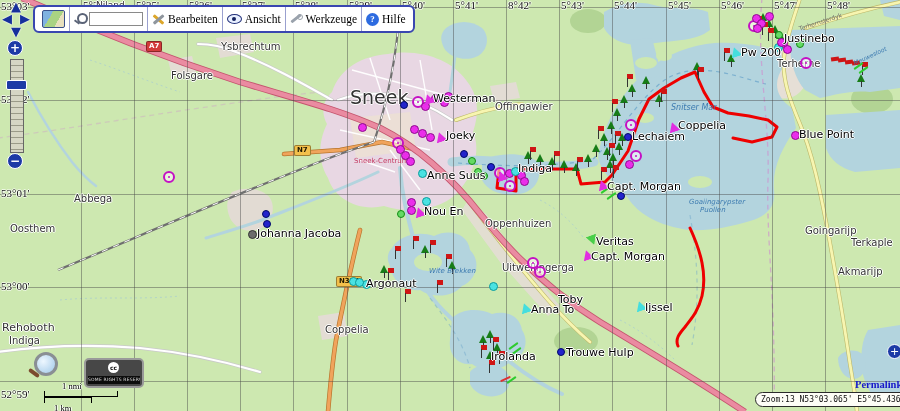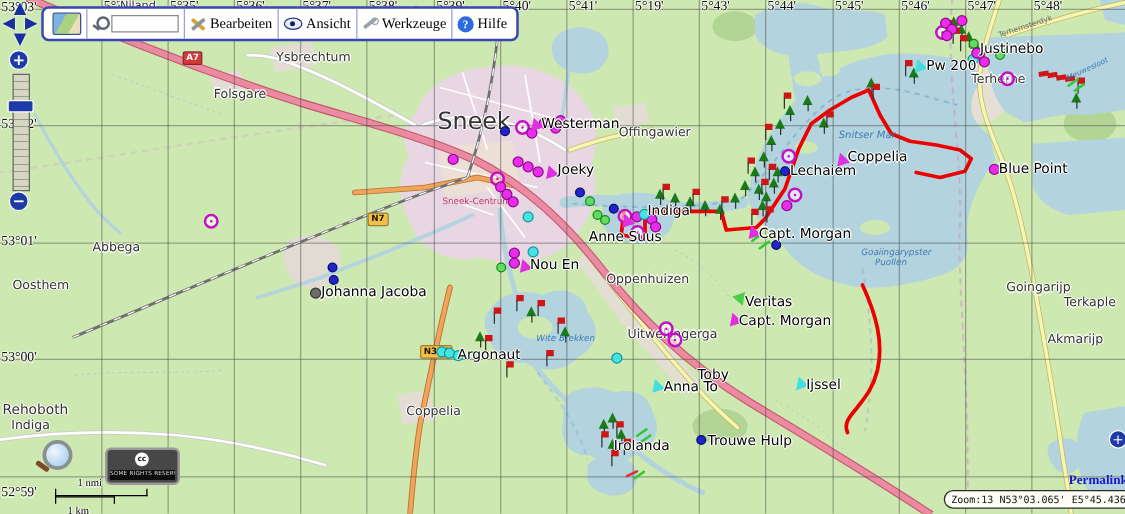--- a/index.html
+++ b/index.html
@@ -250,21 +250,21 @@
       <div class="grid-lbl" style="left: 242px; top: -1px; position: absolute;">5°37'</div>
       <div class="grid-v" style="left: 293px; top: 0px;"></div>
       <div class="grid-lbl" style="left: 295px; top: -1px; position: absolute;">5°38'</div>
       <div class="grid-v" style="left: 347px; top: 0px;"></div>
       <div class="grid-lbl" style="left: 349px; top: -1px; position: absolute;">5°39'</div>
       <div class="grid-v" style="left: 400px; top: 0px;"></div>
       <div class="grid-lbl" style="left: 402px; top: -1px; position: absolute;">5°40'</div>
       <div class="grid-v" style="left: 453px; top: 0px;"></div>
       <div class="grid-lbl" style="left: 455px; top: -1px; position: absolute;">5°41'</div>
       <div class="grid-v" style="left: 506px; top: 0px;"></div>
-      <div class="grid-lbl" style="left: 508px; top: -1px; position: absolute;">5°19'</div>
+      <div class="grid-lbl" style="left: 508px; top: -1px; position: absolute;">8°42'</div>
       <div class="grid-v" style="left: 559px; top: 0px;"></div>
       <div class="grid-lbl" style="left: 561px; top: -1px; position: absolute;">5°43'</div>
       <div class="grid-v" style="left: 612px; top: 0px;"></div>
       <div class="grid-lbl" style="left: 614px; top: -1px; position: absolute;">5°44'</div>
       <div class="grid-v" style="left: 666px; top: 0px;"></div>
       <div class="grid-lbl" style="left: 668px; top: -1px; position: absolute;">5°45'</div>
       <div class="grid-v" style="left: 719px; top: 0px;"></div>
       <div class="grid-lbl" style="left: 721px; top: -1px; position: absolute;">5°46'</div>
       <div class="grid-v" style="left: 772px; top: 0px;"></div>
       <div class="grid-lbl" style="left: 774px; top: -1px; position: absolute;">5°47'</div>
@@ -407,21 +407,21 @@
       <div class="mk c-dot" style="left: 489px; top: 282px;"></div>
       <div class="mk c-dot" style="left: 774px; top: 43px;"></div>
       <div class="mk c-dot" style="left: 511px; top: 167px;"></div>
       <div class="mk c-dot" style="left: 349px; top: 277px;"></div>
       <div class="mk c-dot" style="left: 362px; top: 280px;"></div>
       <div class="mk m-tri" style="left: 423px; top: 94px;"></div>
       <div class="lbl vessel-lbl" style="left: 433px; top: 92px; position: absolute;">Westerman</div>
       <div class="mk m-tri" style="left: 435px; top: 132px;"></div>
       <div class="lbl vessel-lbl" style="left: 446px; top: 129px; position: absolute;">Joeky</div>
       <div class="mk c-dot" style="left: 418px; top: 169px;"></div>
-      <div class="lbl vessel-lbl" style="left: 427px; top: 183px; position: absolute; margin-left: 44px;">Anne Suus</div>
+      <div class="lbl vessel-lbl" style="left: 427px; top: 169px; position: absolute;">Anne Suus</div>
       <div class="mk m-tri" style="left: 414px; top: 207px;"></div>
       <div class="lbl vessel-lbl" style="left: 424px; top: 205px; position: absolute;">Nou En</div>
       <div class="mk gray-dot" style="left: 248px; top: 230px;"></div>
       <div class="lbl vessel-lbl" style="left: 257px; top: 227px; position: absolute;">Johanna Jacoba</div>
       <div class="mk c-dot" style="left: 355px; top: 278px;"></div>
       <div class="lbl vessel-lbl" style="left: 366px; top: 277px; position: absolute;">Argonaut</div>
       <div class="mk m-tri" style="left: 496px; top: 171px;"></div>
       <div class="lbl vessel-lbl" style="left: 518px; top: 162px; position: absolute;">Indiga</div>
       <div class="mk b-dot" style="left: 624px; top: 133px;"></div>
       <div class="lbl vessel-lbl" style="left: 632px; top: 130px; position: absolute;">Lechaiem</div>
@@ -462,21 +462,21 @@
       <div class="lbl place" style="left: 777px; top: 58px; position: absolute; font-size: 10px;">Terherne</div>
       <div class="lbl place" style="left: 805px; top: 225px; position: absolute; font-size: 10px;">Goingarijp</div>
       <div class="lbl place" style="left: 851px; top: 237px; position: absolute; font-size: 10px;">Terkaple</div>
       <div class="lbl place" style="left: 838px; top: 266px; position: absolute; font-size: 10px;">Akmarijp</div>
       <div class="lbl water-lbl" style="left: 671px; top: 103px; position: absolute; font-size: 8px; transform: rotate(0deg);">Snitser Mar</div>
       <div class="lbl water-lbl" style="left: 429px; top: 267px; position: absolute; font-size: 7px; transform: rotate(0deg);">Wite Brekken</div>
       <div class="lbl water-lbl" style="left: 689px; top: 198px; position: absolute; font-size: 7px; transform: rotate(0deg);">Goaiingarypster</div>
       <div class="lbl water-lbl" style="left: 700px; top: 206px; position: absolute; font-size: 7px; transform: rotate(0deg);">Puollen</div>
       <div class="lbl water-lbl" style="left: 852px; top: 52px; position: absolute; font-size: 6px; transform: rotate(-25deg);">Meuwesloot</div>
       <div class="shield a" style="left: 146px; top: 41px; position: absolute;">A7</div>
-      <div class="shield n" style="left: 294px; top: 145px; position: absolute; margin-top: 25px;">N7</div>
+      <div class="shield n" style="left: 294px; top: 145px; position: absolute;">N7</div>
       <div class="shield n" style="left: 336px; top: 276px; position: absolute;">N354</div>
       <div class="lbl roadname" style="left: 354px; top: 157px; position: absolute; font-size: 7px; color: rgb(196, 59, 99); transform: rotate(0deg);">Sneek-Centrum</div>
       <div class="lbl roadname" style="left: 798px; top: 18px; position: absolute; font-size: 6px; color: rgb(106, 106, 106); transform: rotate(-18deg);">Terhernsterdyk</div>
     </div>
 
   <div id="toolbar">
     <div class="tb-item">
         <span id="logo-btn"></span>
       </div>
     <div class="tb-sep"></div>

